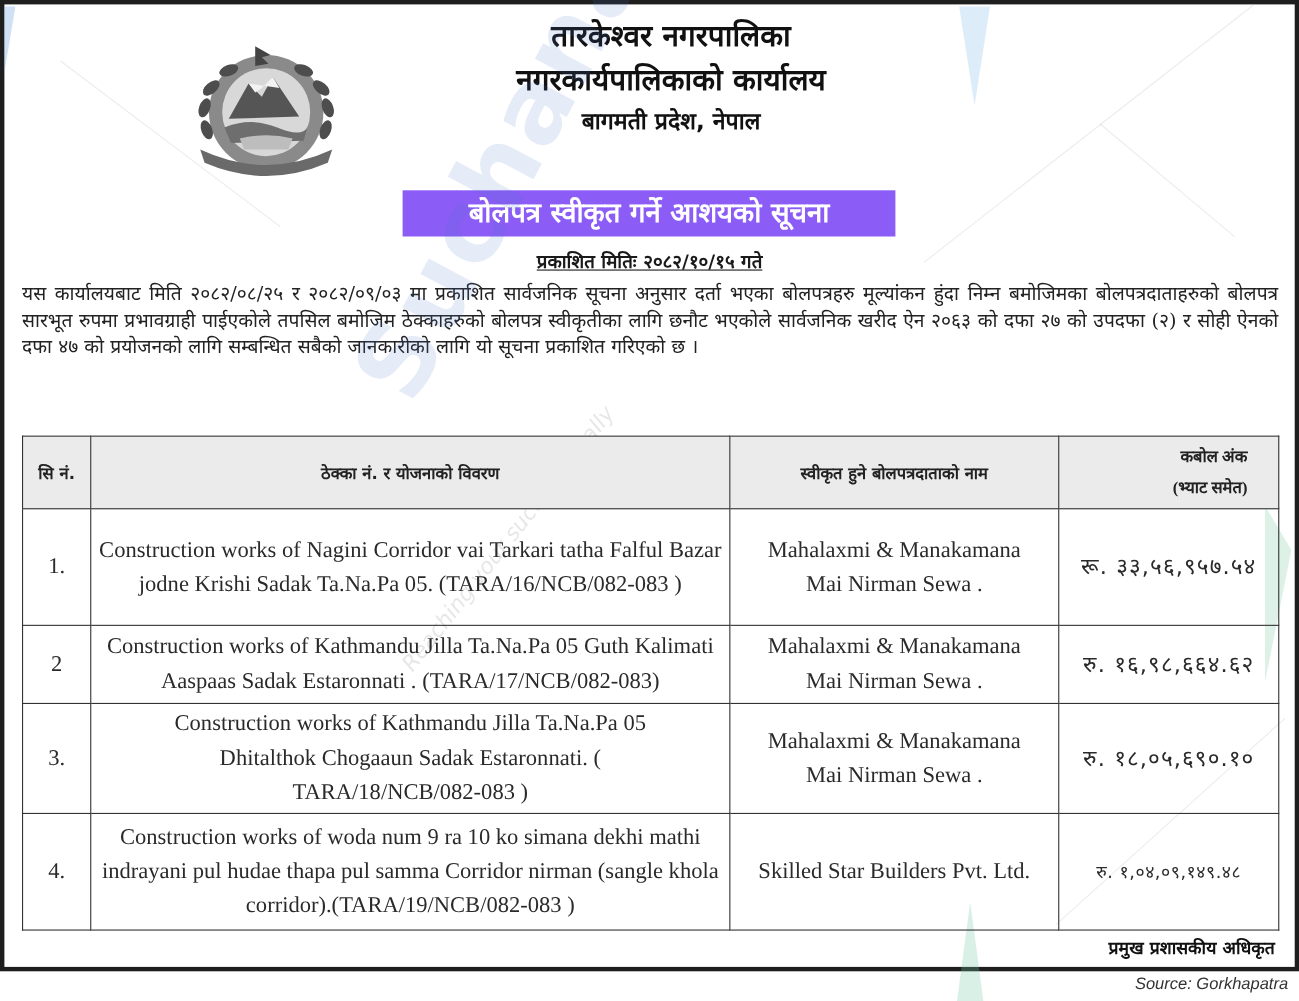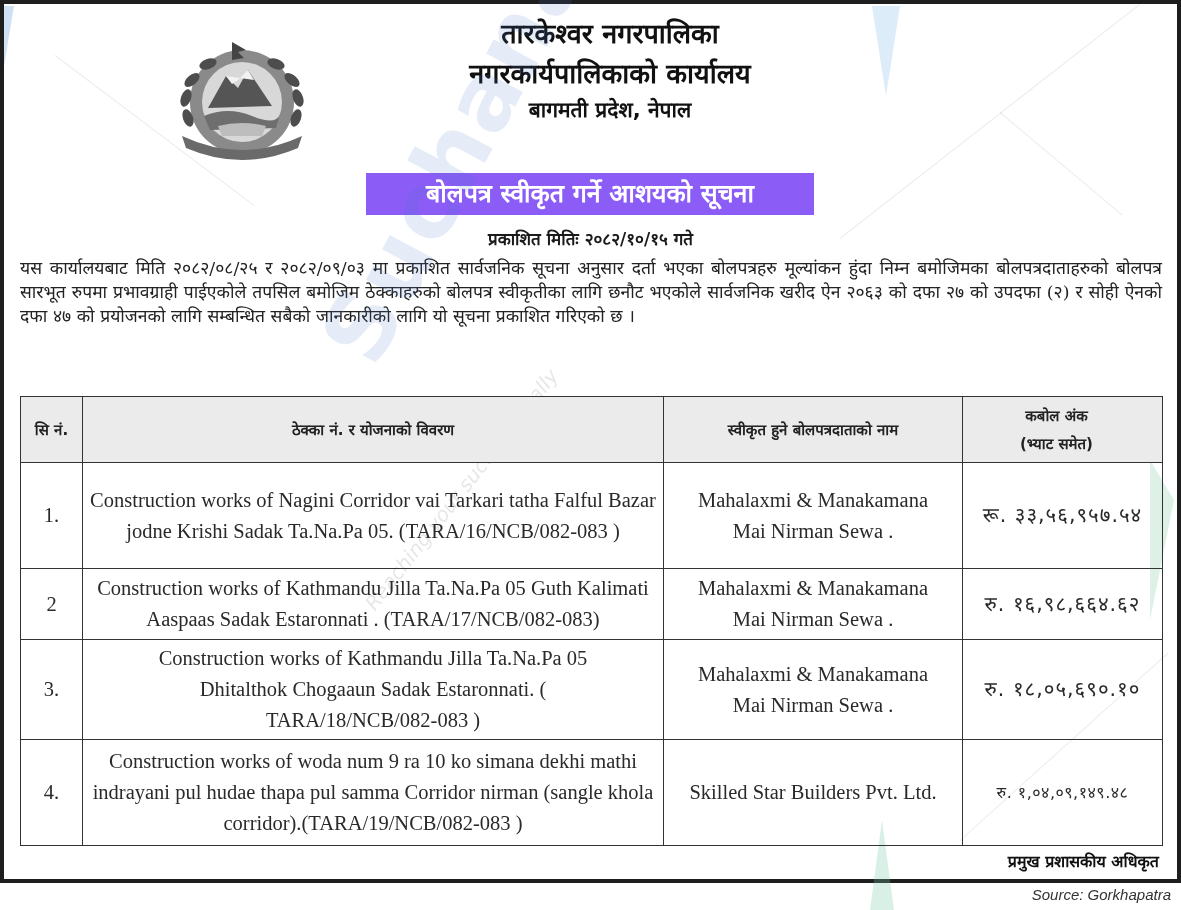--- a/index.html
+++ b/index.html
@@ -14,21 +14,21 @@
   .wm-d { left:4px; top:6px; border-right:10px solid transparent; border-top:60px solid rgba(120,170,230,0.35); }
   .diag { position:absolute; height:1px; background:rgba(0,0,0,0.08); transform-origin:left center; pointer-events:none; }
 
   .emblem { position:absolute; left:168px; top:36px; width:148px; height:128px; }
   .header { position:absolute; left:330px; top:14px; width:560px; text-align:center; font-weight:bold; }
   .h1 { font-size:27px; line-height:40px; color:#111; }
   .h2 { font-size:27px; line-height:40px; color:#111; }
   .h3 { font-size:21px; line-height:32px; color:#111; }
   .h4 { font-size:21px; line-height:32px; color:#111; }
   .banner { position:absolute; left:366px; top:173px; width:448px; height:42px; background:#8b5cf6; color:#fff; font-weight:bold; font-size:25px; line-height:42px; text-align:center; }
-  .pubdate { position:absolute; left:0; width:1181px; top:226px; text-align:center; font-weight:bold; font-size:17px; line-height:26px; }
+  .pubdate { position:absolute; left:0; width:1181px; top:226px; text-align:center; font-weight:bold; font-size:17px; line-height:26px;text-decoration:underline; }
   .para { position:absolute; left:20px; top:256px; width:1142px; font-family:"DejaVu Serif", serif; font-size:17.5px; line-height:24px; text-align:justify; text-align-last:left; color:#222; }
 
   table.bids { position:absolute; left:20px; top:396px; width:1142px; border-collapse:collapse; table-layout:fixed; font-family:"Liberation Serif", serif; }
   table.bids th, table.bids td { border:1.5px solid #333; text-align:center; vertical-align:middle; padding:0 4px; }
   table.bids th { background:#ebebeb; font-family:"DejaVu Sans", sans-serif; font-weight:bold; font-size:15px; color:#222; height:65px; line-height:28px; }
   table.bids td { font-size:20.5px; line-height:31px; color:#2a2a2a; }
   td.amount { font-family:"DejaVu Sans", sans-serif; font-size:17px; letter-spacing:1px; color:#333; }
   .signature { position:absolute; right:22px; top:850px; font-weight:bold; font-size:16px; color:#111; }
   .source { position:absolute; right:10px; top:886px; font-family:"Liberation Sans", sans-serif; font-style:italic; font-size:15px; color:#333; }
 </style>
@@ -85,21 +85,21 @@
     <col style="width:62px">
       <col style="width:581px">
       <col style="width:299px">
       <col style="width:200px">
   </colgroup>
   <thead>
     <tr>
       <th>सि नं.</th>
       <th>ठेक्का नं. र योजनाको विवरण</th>
       <th>स्वीकृत हुने बोलपत्रदाताको नाम</th>
-      <th style="text-align:center;padding-right:16px;">
+      <th style="text-align:right;padding-right:28px;font-family:Liberation Serif, serif;">
         <div>कबोल अंक</div>
         <div>(भ्याट समेत)</div>
       </th>
     </tr>
   </thead>
   <tbody>
     <tr style="height:106px;">
       <td>1.</td>
       <td style="padding:0 4px;">Construction works of  Nagini Corridor vai Tarkari tatha Falful Bazar jodne Krishi Sadak Ta.Na.Pa 05. (TARA/16/NCB/082-083 )</td>
       <td style="padding:0 26px;">Mahalaxmi &amp; Manakamana Mai Nirman Sewa .</td>

